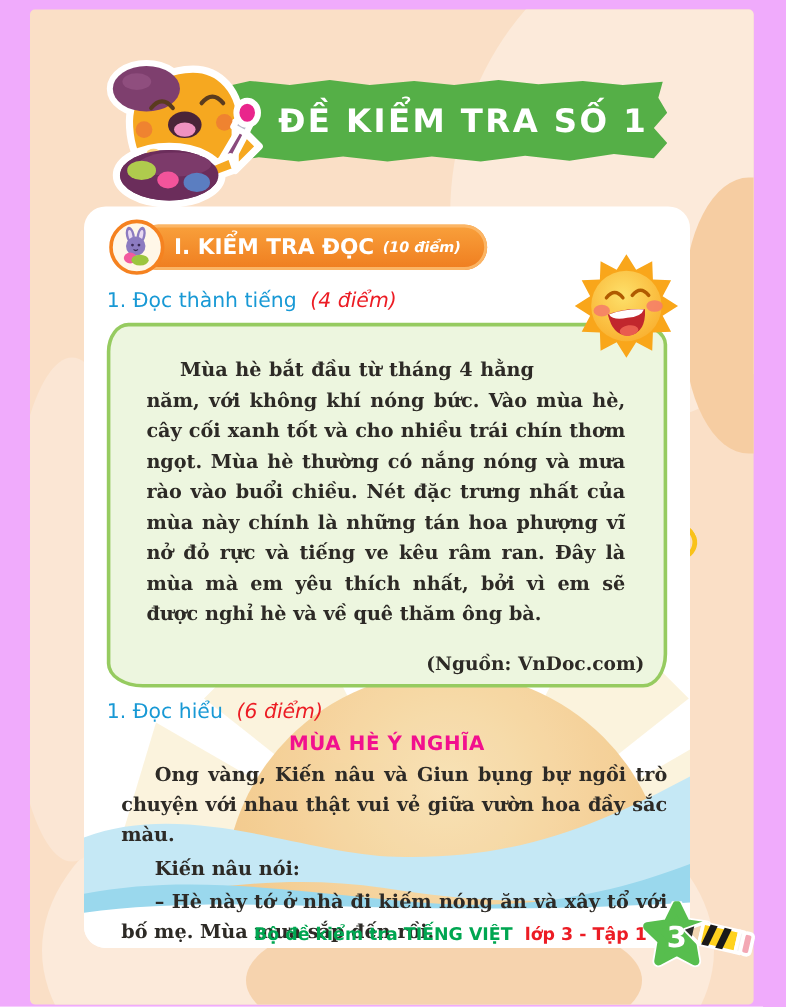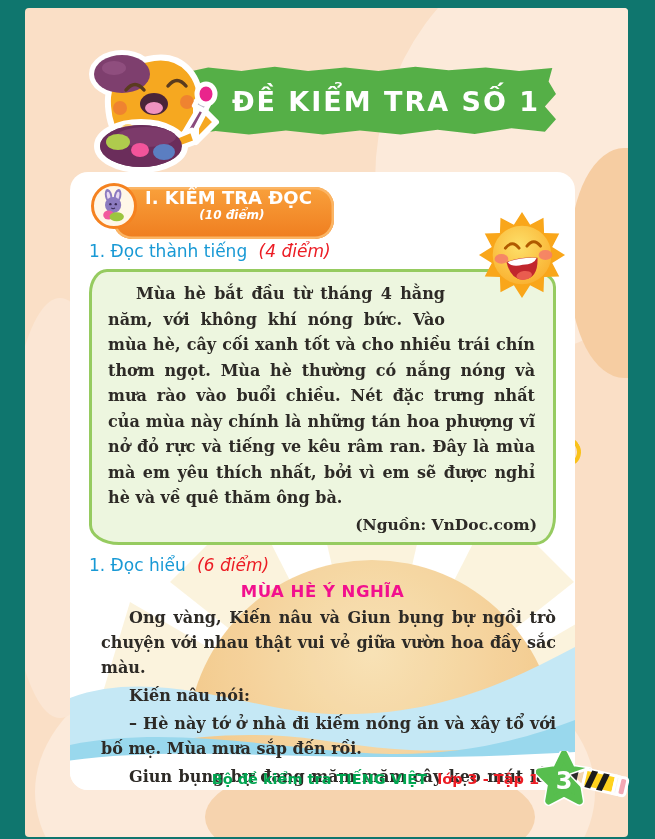--- a/index.html
+++ b/index.html
@@ -1,16 +1,16 @@
 <!DOCTYPE html>
 <html><head>
 <meta charset="utf-8">
 <style>
   html,body{margin:0;padding:0;background:#ffffff;}
-  .stage{position:relative;width:655px;height:839px;background:#0f766e;overflow:hidden;
+  .stage{position:relative;width:655px;height:839px;background:#f0abfc;overflow:hidden;
          font-family:"DejaVu Sans","Liberation Sans",sans-serif;}
   
   .paper{position:absolute;left:25px;top:8px;width:603px;height:829px;background:#fadfc6;
          border-radius:4px;overflow:hidden;}
   .swirl{position:absolute;border-radius:50%;}
   .swirl.l1{left:355px;top:-70px;width:330px;height:420px;background:#fceada;transform:rotate(18deg);}
   .swirl.l2{left:10px;bottom:-120px;width:560px;height:330px;background:#fceada;}
   .swirl.l3{left:-20px;top:290px;width:110px;height:420px;background:#fbe6d4;}
   .swirl.d1{left:545px;top:140px;width:120px;height:230px;background:#f6cda2;border-radius:45%;}
   .swirl.d2{left:180px;bottom:-40px;width:330px;height:120px;background:#f6d3ae;}
@@ -23,36 +23,36 @@
   
   .card{position:absolute;left:70px;top:172px;width:505px;height:618px;background:#ffffff;
         border-radius:18px;z-index:2;overflow:hidden;}
   .watermark{position:absolute;left:0;top:290px;width:505px;height:328px;z-index:0;}
   .card-content{position:relative;z-index:1;padding:13px 19px 0 19px;}
   
   .badge-row{position:relative;height:46px;}
   .badge-icon{position:absolute;left:2px;top:-2px;width:46px;height:46px;border-radius:50%;
               background:#fff7e8;border:3px solid #f58220;box-sizing:border-box;z-index:2;
               display:flex;align-items:center;justify-content:center;}
-  .badge-pill{position:absolute;left:24px;top:2px;height:52px;border-radius:19px;
+  .badge-pill{position:absolute;left:24px;top:2px;height:38px;border-radius:19px;
               background:linear-gradient(#f9a13c,#ef7d1f);box-shadow:inset 0 0 0 2.5px #fbb565;
-              display:flex;align-items:center;padding:0 22px 0 32px;flex-direction:column;}
+              display:flex;align-items:center;padding:0 22px 0 32px;}
   .badge-pill .bt{color:#ffffff;font-size:18px;font-weight:800;}
   .badge-pill .bp{color:#ffffff;font-size:12px;font-weight:800;font-style:italic;margin-left:7px;}
   
   .subhead{margin:10px 0 0 0;font-size:17px;font-weight:400;}
   .subhead .blue{color:#1899d5;}
   .subhead .red{color:#ec1c24;font-style:italic;margin-left:6px;}
   
   .greenbox{margin-top:8px;background:#edf6df;border:3px solid #96cb60;
             border-radius:18px 26px 20px 30px / 24px 18px 28px 20px;
             padding:7px 16px 5px 14px;position:relative;}
   .sun-spacer{float:right;width:92px;height:32px;}
   .serif{font-family:"DejaVu Serif","Liberation Serif",serif;font-weight:700;color:#2d2a26;}
-  .passage{margin:2px;font-size:16px;line-height:25.5px;text-align:justify;text-indent:28px;}
+  .passage{margin:16px;font-size:16px;line-height:25.5px;text-align:justify;text-indent:28px;}
   .psource{margin:0;font-size:15.5px;line-height:24px;text-align:right;}
   
   .story-title{margin:7px 0 4px 0;text-align:center;color:#f2108e;font-size:16.5px;font-weight:700;letter-spacing:.5px;}
   .para{margin:0 0 3px 12px;font-size:16px;line-height:25px;text-align:justify;text-indent:28px;}
   
   .sun-face{position:absolute;right:9px;top:39px;width:88px;height:88px;z-index:3;}
   
   .cfooter{position:absolute;right:36px;bottom:3px;z-index:2;font-size:14.5px;font-weight:800;white-space:nowrap;}
   .cfooter .green{color:#00a651;}
   .cfooter .red{color:#ec1c24;margin-left:5px;}

